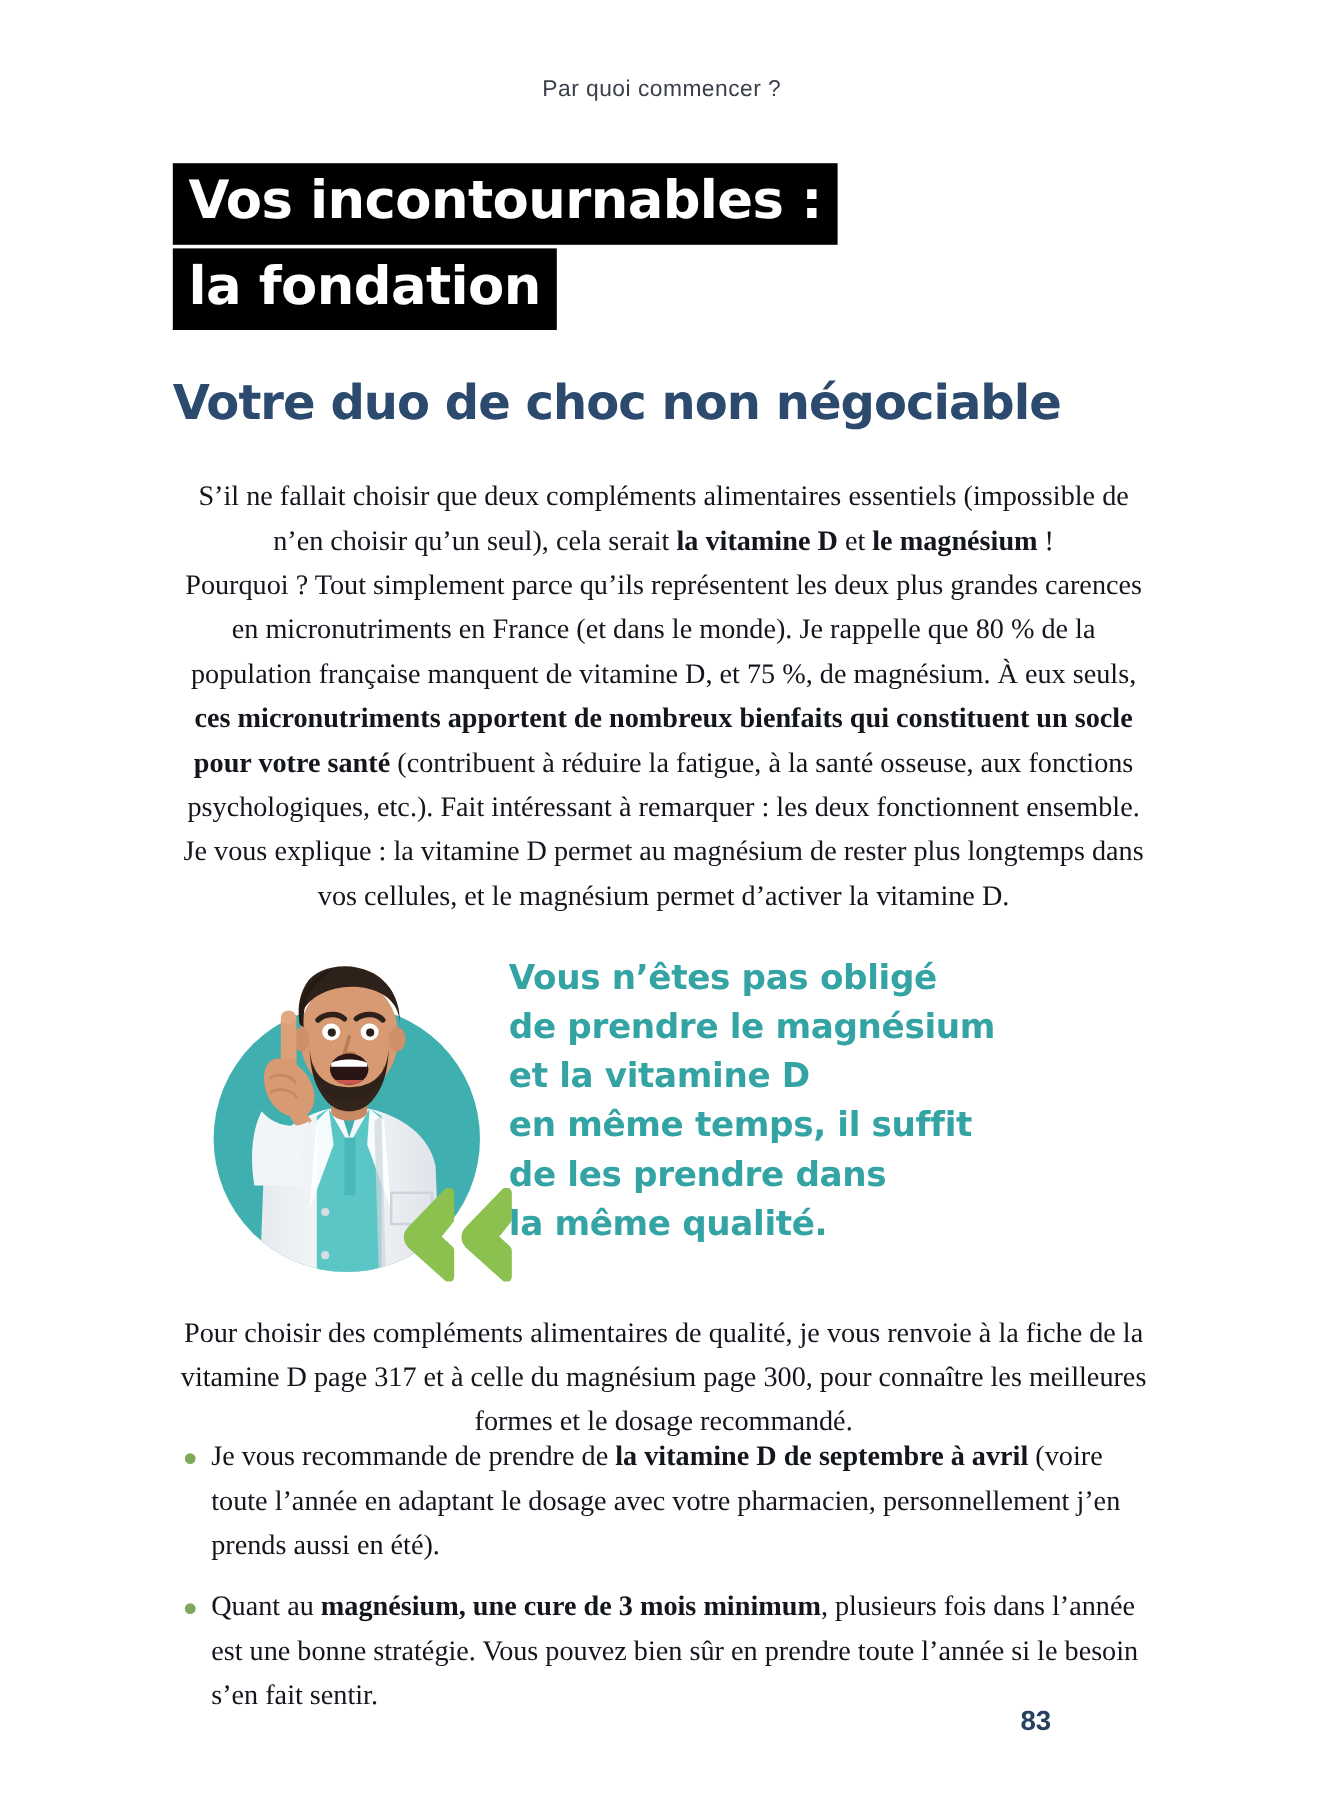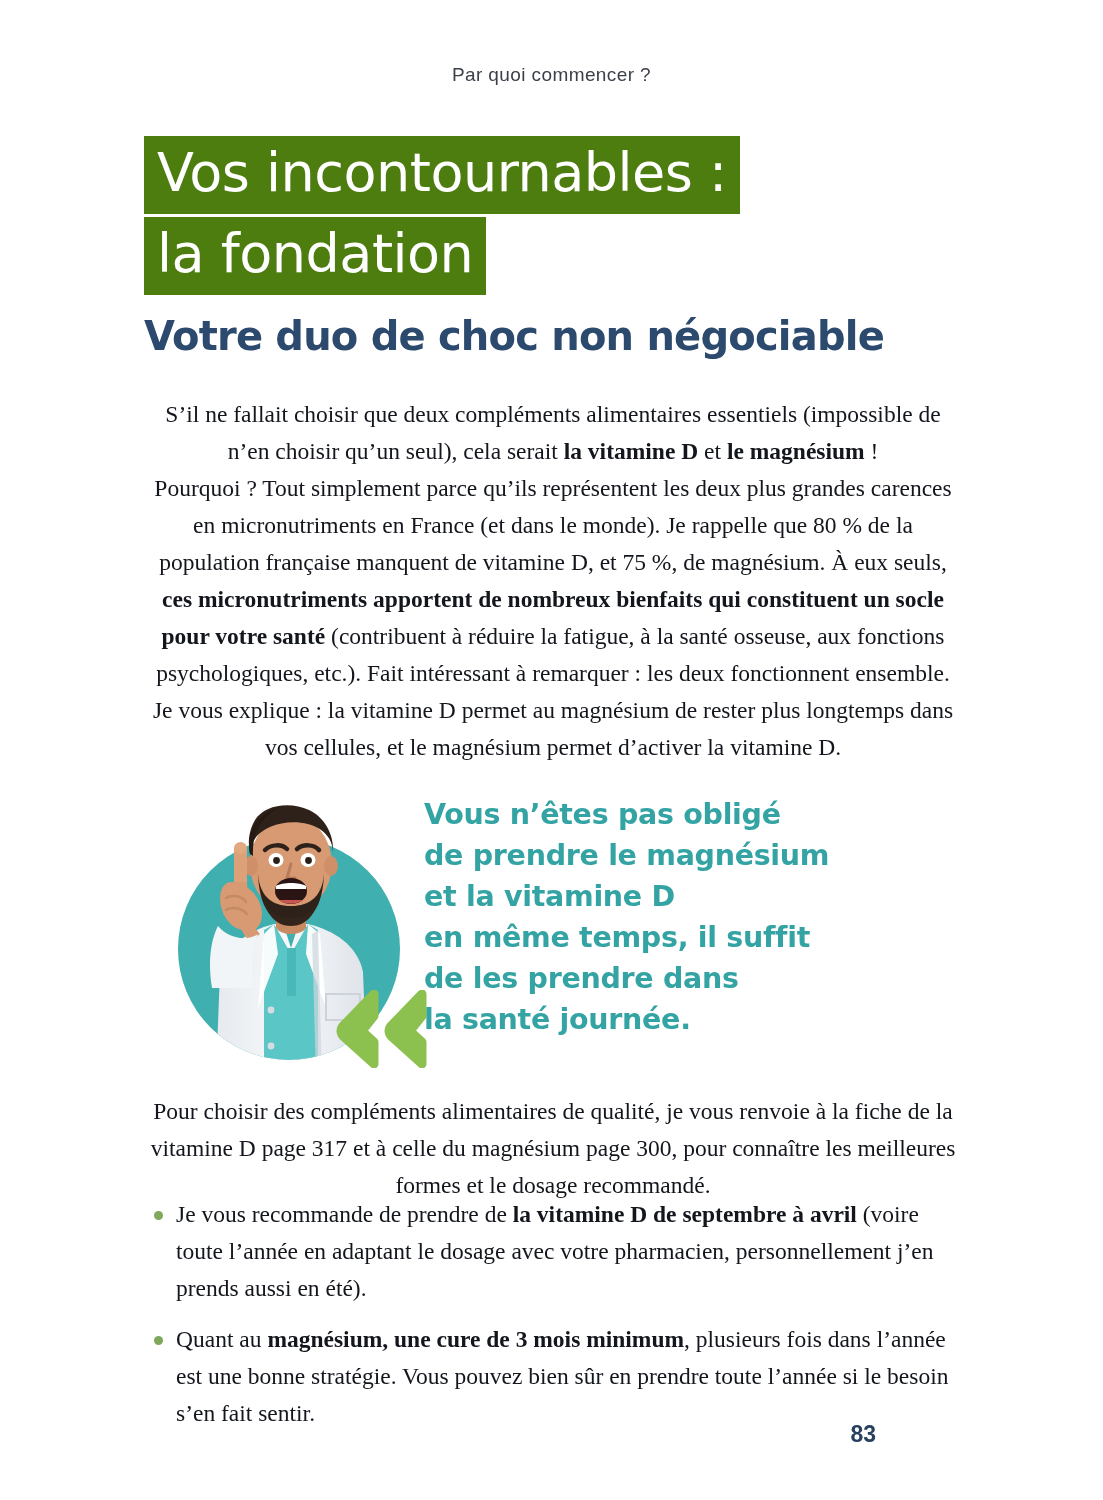--- a/index.html
+++ b/index.html
@@ -32,25 +32,25 @@
   
   .chapter-title {
     position: absolute;
     top: 136px;
     left: 144px;
     width: 820px;
   }
   .chapter-title .tline {
     display: block;
     font-family: "DejaVu Sans", "Liberation Sans", sans-serif;
-    font-weight: normal;
-    font-size: 54px;
+    font-weight: bold;
+    font-size: 44px;
     line-height: 1.0;
     color: #ffffff;
-    background: #4d7c0f;
+    background: #000000;
     width: -moz-fit-content;
     width: fit-content;
     padding: 10px 13px 14px 13px;
     letter-spacing: -0.5px;
     margin-bottom: 3px;
     white-space: nowrap;
   }
 
   
   .section-heading {
@@ -270,21 +270,21 @@
         <path d="M90 4 L60 35 C56 39 56 43 60 47 L90 74 L90 52 L78 41 L90 26 Z" fill="#8CC04F" stroke="#8CC04F" stroke-width="9" stroke-linejoin="round"></path>
       </svg>
     </div>
 
     <div class="quote-text">
       <span class="qline">Vous n’êtes pas obligé</span>
       <span class="qline">de prendre le magnésium</span>
       <span class="qline">et la vitamine D</span>
       <span class="qline">en même temps, il suffit</span>
       <span class="qline">de les prendre dans</span>
-      <span class="qline">la santé journée.</span>
+      <span class="qline">la même qualité.</span>
     </div>
   </div>
 
   <div class="body-block" id="para-3">Pour choisir des compléments alimentaires de qualité, je vous renvoie à la fiche de la vitamine D page 317 et à celle du magnésium page 300, pour connaître les meilleures formes et le dosage recommandé.</div>
 
   <div class="bullet-list">
     <div class="bullet-item">
       <span class="bullet-dot"></span>
       <span>Je vous recommande de prendre de <b>la vitamine D de septembre à avril</b> (voire toute l’année en adaptant le dosage avec votre pharmacien, personnellement j’en prends aussi en été).</span>
     </div>

